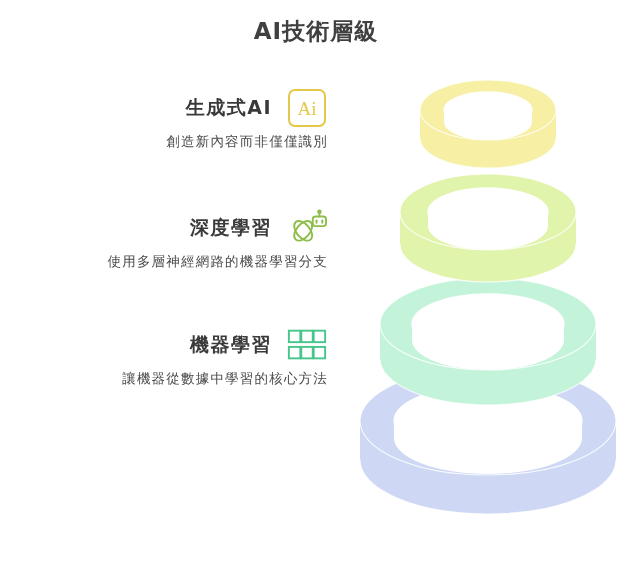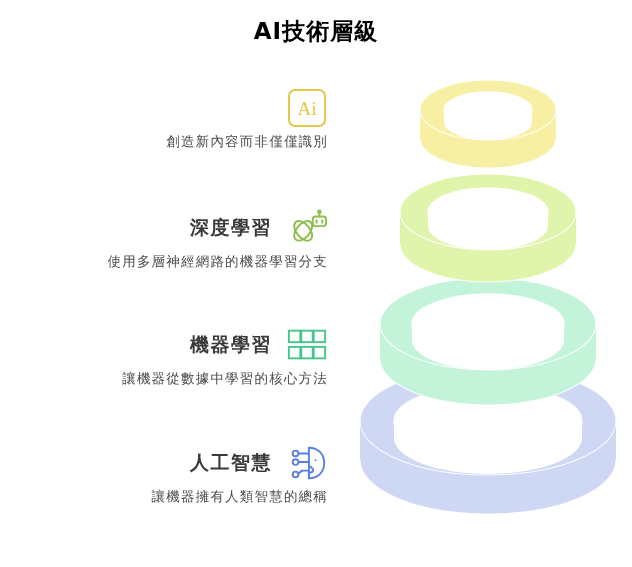--- a/index.html
+++ b/index.html
@@ -26,21 +26,21 @@
   
   #title {
     position: absolute;
     top: 16px;
     left: 0;
     width: 632px;
     text-align: center;
     font-size: 23px;
     font-weight: bold;
     letter-spacing: 1px;
-    color: #000000;
+    color: #404040;
     font-family: "DejaVu Sans", "Liberation Sans", sans-serif;
   }
 
   
   #labels {
     position: absolute;
     top: 0;
     left: 0;
     width: 340px;
     height: 567px;
@@ -189,20 +189,21 @@
       <ellipse cx="488" cy="110" rx="68" ry="30" fill="none" stroke="#FFFFFF" stroke-width="1.1" opacity="0.85"></ellipse>
       <ellipse cx="488" cy="110" rx="44" ry="18" fill="none" stroke="#FFFFFF" stroke-width="1.3" opacity="0.95"></ellipse>
       <path d="M 420 138 A 68 30 0 0 0 556 138" fill="none" stroke="#FFFFFF" stroke-width="1.1" opacity="0.8"></path>
     </g>
   </svg>
 
   <div id="labels">
 
     <div class="layer-row" style="top:85px;">
       <div class="layer-headline">
+        <span class="layer-title">生成式AI</span>
         <span class="layer-icon">
           <span class="ai-box">
             <span>Ai</span>
           </span>
         </span>
       </div>
       <div class="layer-desc">創造新內容而非僅僅識別</div>
     </div>
 
     <div class="layer-row" style="top:322px;">
@@ -239,39 +240,15 @@
               <circle cx="35" cy="5" r="1.4" fill="#8DBE4B"></circle>
               <line x1="32" y1="14" x2="32" y2="16.5"></line>
               <line x1="38" y1="14" x2="38" y2="16.5"></line>
             </g>
           </svg>
         </span>
       </div>
       <div class="layer-desc">使用多層神經網路的機器學習分支</div>
     </div>
 
-    <div class="layer-row" style="top:440px;">
-      <div class="layer-headline">
-        <span class="layer-title">人工智慧</span>
-        <span class="layer-icon">
-          <svg viewBox="0 0 44 44" width="42" height="42" xmlns="http://www.w3.org/2000/svg">
-            <g fill="none" stroke="#5B7FE0" stroke-width="2" stroke-linecap="round" stroke-linejoin="round">
-
-              <path d="M 24 6 C 34 6 40 13 40 22 C 40 31 34 38 24 38 L 24 32 C 27 32 29 31 28.5 29 C 28 27.5 26 27 26 26 L 24 26"></path>
-              <line x1="24" y1="6" x2="24" y2="38"></line>
-              <circle cx="31" cy="19" r="1" fill="#5B7FE0" stroke="none"></circle>
-
-              <line x1="24" y1="12" x2="14" y2="12"></line>
-              <line x1="24" y1="21" x2="14" y2="21"></line>
-              <line x1="24" y1="30" x2="17" y2="30"></line>
-              <line x1="17" y1="30" x2="13" y2="33"></line>
-              <circle cx="10" cy="12" r="3"></circle>
-              <circle cx="10" cy="21" r="3"></circle>
-              <circle cx="10" cy="34" r="3"></circle>
-            </g>
-          </svg>
-        </span>
-      </div>
-      <div class="layer-desc">讓機器擁有人類智慧的總稱</div>
-    </div>
 
   </div>
 </div>
 
 </body></html>

